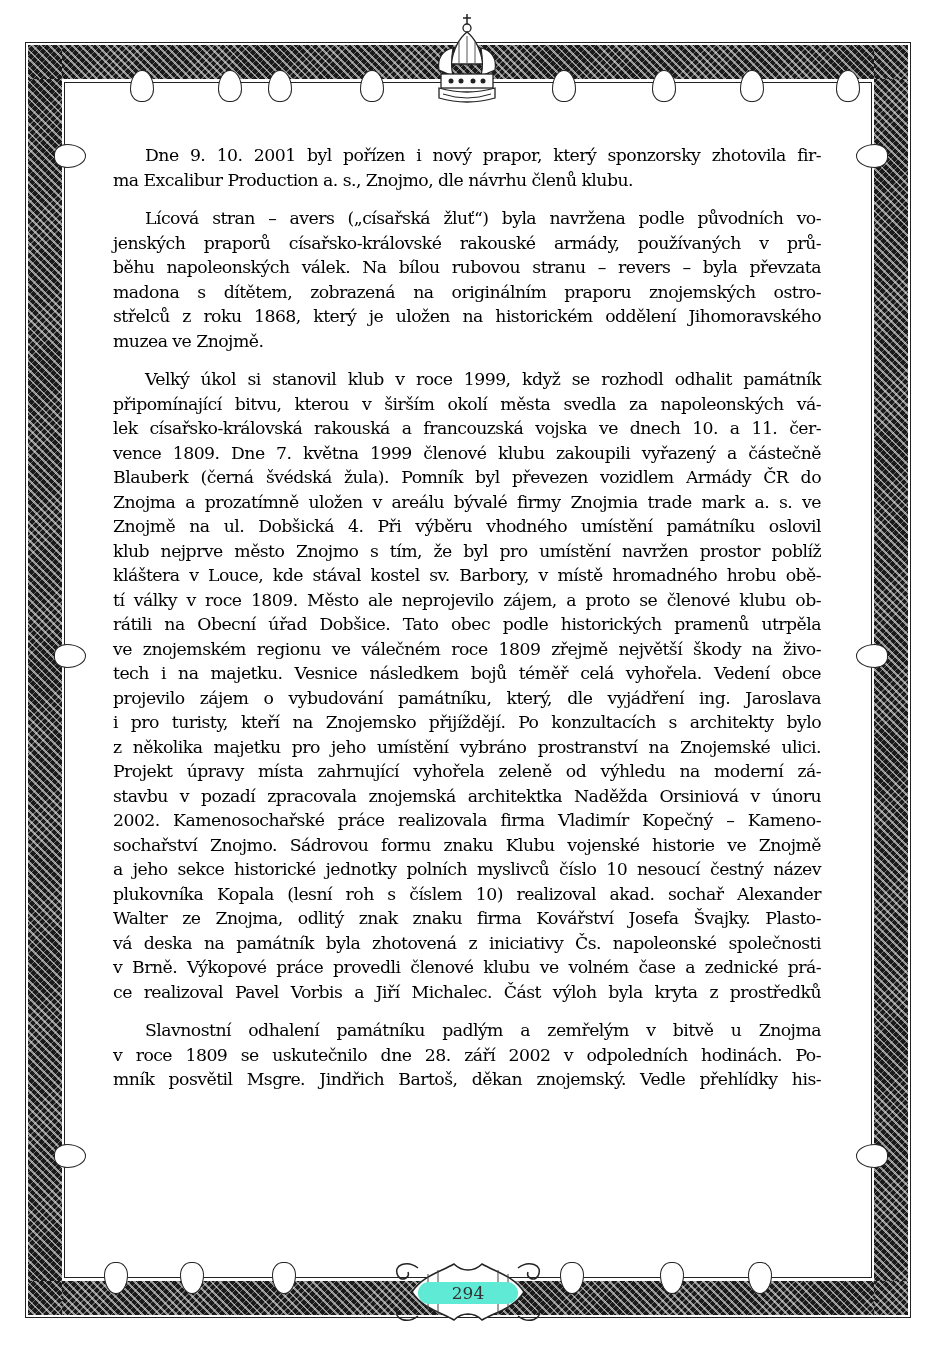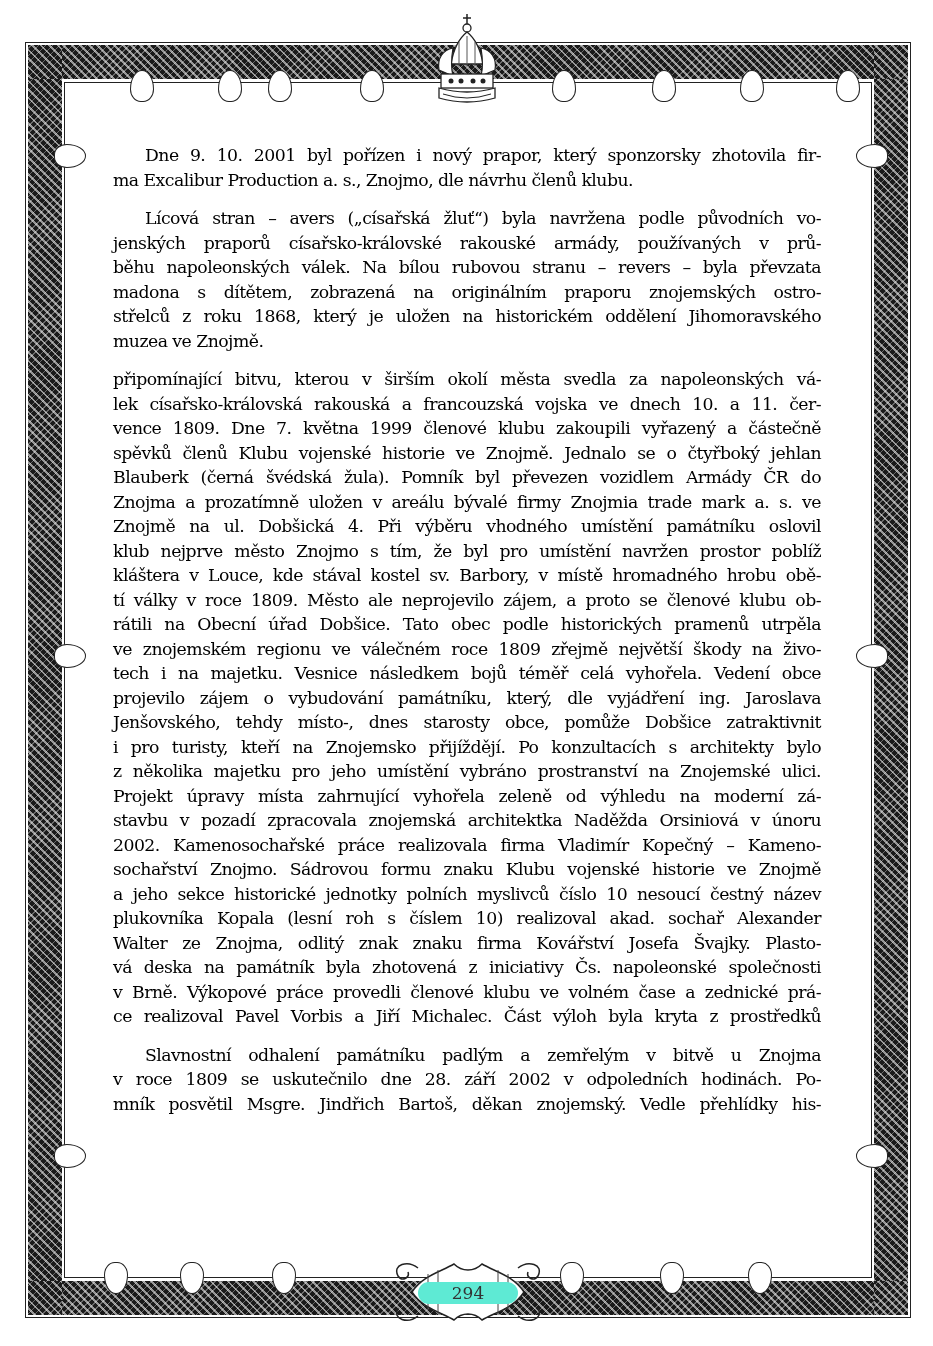--- a/index.html
+++ b/index.html
@@ -129,35 +129,34 @@
     </p>
     <p>
       <span class="ln first">Lícová stran – avers („císařská žluť“) byla navržena podle původních vo-</span>
       <span class="ln">jenských praporů císařsko-královské rakouské armády, používaných v prů-</span>
       <span class="ln">běhu napoleonských válek. Na bílou rubovou stranu – revers – byla převzata</span>
       <span class="ln">madona s dítětem, zobrazená na originálním praporu znojemských ostro-</span>
       <span class="ln">střelců z roku 1868, který je uložen na historickém oddělení Jihomoravského</span>
       <span class="ln last">muzea ve Znojmě.</span>
     </p>
     <p>
+      <span class="ln first">Velký úkol si stanovil klub v roce 1999, když se rozhodl odhalit památník</span>
       <span class="ln">připomínající bitvu, kterou v širším okolí města svedla za napoleonských vá-</span>
       <span class="ln">lek císařsko-královská rakouská a francouzská vojska ve dnech 10. a 11. čer-</span>
       <span class="ln">vence 1809. Dne 7. května 1999 členové klubu zakoupili vyřazený a částečně</span>
-      <span class="ln">spěvků členů Klubu vojenské historie ve Znojmě. Jednalo se o čtyřboký jehlan</span>
       <span class="ln">Blauberk (černá švédská žula). Pomník byl převezen vozidlem Armády ČR do</span>
       <span class="ln">Znojma a prozatímně uložen v areálu bývalé firmy Znojmia trade mark a. s. ve</span>
       <span class="ln">Znojmě na ul. Dobšická 4. Při výběru vhodného umístění památníku oslovil</span>
       <span class="ln">klub nejprve město Znojmo s tím, že byl pro umístění navržen prostor poblíž</span>
       <span class="ln">kláštera v Louce, kde stával kostel sv. Barbory, v místě hromadného hrobu obě-</span>
       <span class="ln">tí války v roce 1809. Město ale neprojevilo zájem, a proto se členové klubu ob-</span>
       <span class="ln">rátili na Obecní úřad Dobšice. Tato obec podle historických pramenů utrpěla</span>
       <span class="ln">ve znojemském regionu ve válečném roce 1809 zřejmě největší škody na živo-</span>
       <span class="ln">tech i na majetku. Vesnice následkem bojů téměř celá vyhořela. Vedení obce</span>
       <span class="ln">projevilo zájem o vybudování památníku, který, dle vyjádření ing. Jaroslava</span>
-      <span class="ln">Jenšovského, tehdy místo-, dnes starosty obce, pomůže Dobšice zatraktivnit</span>
       <span class="ln">i pro turisty, kteří na Znojemsko přijíždějí. Po konzultacích s architekty bylo</span>
       <span class="ln">z několika majetku pro jeho umístění vybráno prostranství na Znojemské ulici.</span>
       <span class="ln">Projekt úpravy místa zahrnující vyhořela zeleně od výhledu na moderní zá-</span>
       <span class="ln">stavbu v pozadí zpracovala znojemská architektka Naděžda Orsiniová v únoru</span>
       <span class="ln">2002. Kamenosochařské práce realizovala firma Vladimír Kopečný – Kameno-</span>
       <span class="ln">sochařství Znojmo. Sádrovou formu znaku Klubu vojenské historie ve Znojmě</span>
       <span class="ln">a jeho sekce historické jednotky polních myslivců číslo 10 nesoucí čestný název</span>
       <span class="ln">plukovníka Kopala (lesní roh s číslem 10) realizoval akad. sochař Alexander</span>
       <span class="ln">Walter ze Znojma, odlitý znak znaku firma Kovářství Josefa Švajky. Plasto-</span>
       <span class="ln">vá deska na památník byla zhotovená z iniciativy Čs. napoleonské společnosti</span>

